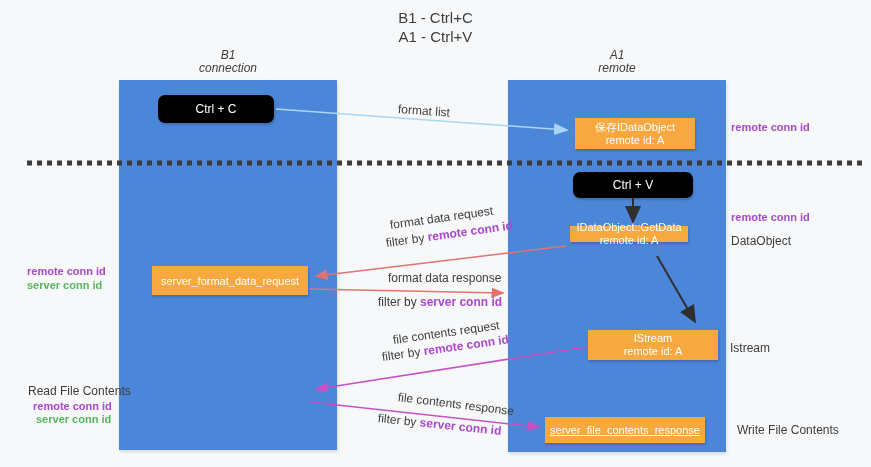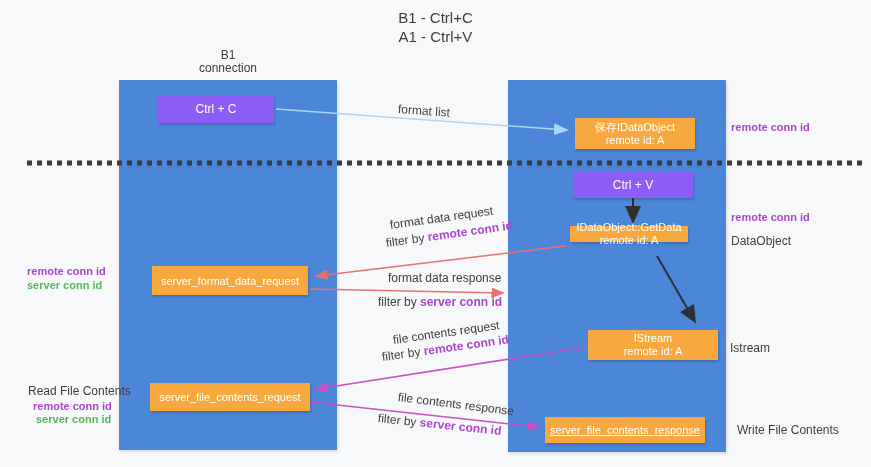--- a/index.html
+++ b/index.html
@@ -6,34 +6,34 @@
   .stage {
     position:relative; width:871px; height:467px; overflow:hidden;
     font-family:"Liberation Sans", sans-serif; color:#3d3d3d;
     background:#f7f8f9;
   }
   .abs { position:absolute; }
 
   .title { left:0; top:8px; width:871px; text-align:center;
            font-size:15px; line-height:19px; color:#3d3d3d; }
 
-  .lane-hdr { width:218px; text-align:center; font-size:12px; line-height:13px; color:#3d3d3d; }
+  .lane-hdr { width:218px; text-align:center; font-size:12px; line-height:13px; color:#3d3d3d;font-style:italic; }
   .hdr-left { left:119px; top:49px; }
   .hdr-right { left:508px; top:49px; }
 
   .col { background:#4c86d9; box-shadow:1px 2px 3px rgba(0,0,0,.12); z-index:1; }
   .col-left  { left:119px; top:80px; width:218px; height:370px; }
   .col-right { left:508px; top:80px; width:218px; height:372px; }
 
   .arrows { left:0; top:0; z-index:2; }
 
   .node { z-index:3; display:flex; flex-direction:column; align-items:center;
           justify-content:center; color:#fff; text-align:center;
           box-shadow:1px 2px 2px rgba(0,0,0,.18); white-space:nowrap; }
-  .green  { background:#8b5cf6; }
+  .green  { background:#000000;border-radius:7px; }
   .orange { background:#f7a93f; }
   .n-ctrlc   { left:158px; top:95px;  width:116px; height:28px; font-size:12px; }
   .n-save    { left:575px; top:118px; width:120px; height:31px; font-size:11px; line-height:13px; }
   .n-ctrlv   { left:573px; top:172px; width:120px; height:26px; font-size:12px; }
   .n-getdata { left:570px; top:226px; width:118px; height:16px; font-size:11px; line-height:13px; }
   .n-fmtreq  { left:152px; top:266px; width:156px; height:29px; font-size:11px;align-items:center; }
   .n-fmtres  { left:508px; top:281px; width:157px; height:27px; font-size:11px; }
   .n-istream { left:588px; top:330px; width:130px; height:30px; font-size:11px; line-height:13px; }
   .n-filereq { left:150px; top:383px; width:160px; height:28px; font-size:11px; }
   .n-fileres { left:545px; top:417px; width:160px; height:26px; font-size:11px;text-decoration:underline; }
@@ -70,20 +70,24 @@
 <div class="stage">
 
   <div class="abs title">
     <div>B1 - Ctrl+C</div>
     <div>A1 - Ctrl+V</div>
   </div>
 
   <div class="abs lane-hdr hdr-left">
     <div>B1</div>
     <div>connection</div>
+  </div>
+  <div class="abs lane-hdr hdr-right">
+    <div>A1</div>
+    <div>remote</div>
   </div>
 
   <div class="abs col col-left"></div>
   <div class="abs col col-right"></div>
 
   <svg class="abs arrows" width="871" height="467" viewBox="0 0 871 467">
     <defs>
       <marker id="m-blue" markerWidth="10" markerHeight="8" refX="8" refY="4" orient="auto">
         <polygon points="0 0, 10 4, 0 8" fill="#a9d6f5"></polygon>
       </marker>
@@ -133,23 +137,20 @@
   <div class="abs node orange n-fmtreq">
     <div>server_format_data_request</div>
   </div>
 
 
   <div class="abs node orange n-istream">
     <div>IStream</div>
     <div>remote id: A</div>
   </div>
 
-  <div class="abs node orange n-filereq">
-    <div>server_file_contents_request</div>
-  </div>
 
   <div class="abs node orange n-fileres">
     <div>server_file_contents_response</div>
   </div>
 
   <div class="abs alabel al-formatlist">format list</div>
 
   <div class="abs alabel al-fdr1">format data request</div>
   <div class="abs alabel al-fdr2">
     <span>filter by </span><span class="hl">remote conn id</span>

